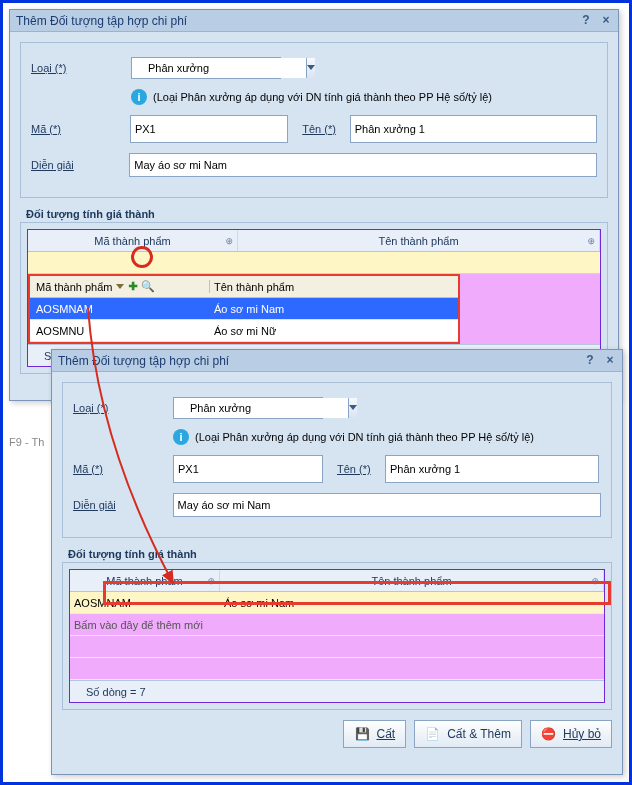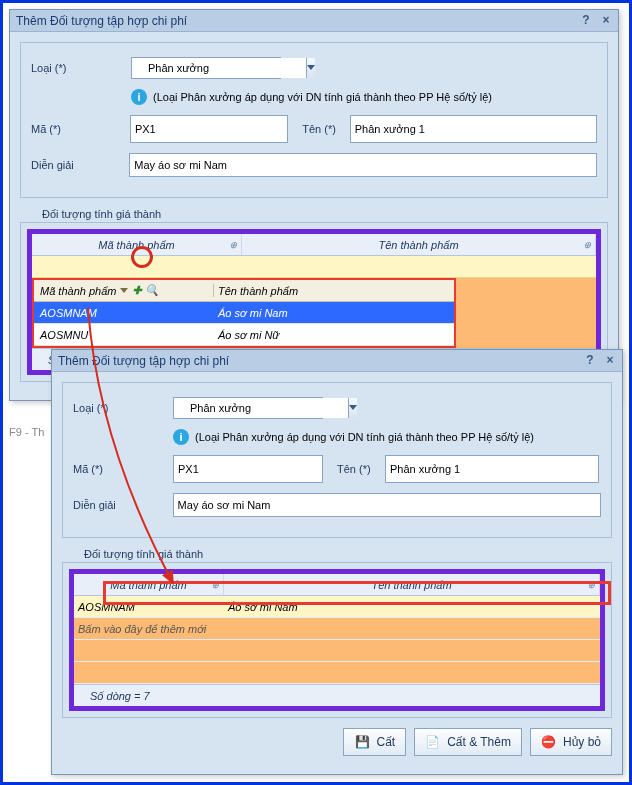--- a/index.html
+++ b/index.html
@@ -46,21 +46,21 @@
     cursor: pointer;
   }
   .form-area {
     margin: 10px;
     padding: 14px 10px 10px 10px;
     border: 1px solid #a9bed8;
     background: #d6e4f2;
   }
   .formrow { display: flex; align-items: center; margin-bottom: 10px; }
   .lbl { width: 100px; color: #203a5e; }
-  .underline { }
+  .underline { text-decoration: underline; }
   .txt {
     height: 28px;
     border: 1px solid #8aa4c4;
     background: #fff;
     padding: 1px 4px;
     font-size: 11px;
     font-family: inherit;
   }
   .combo {
     display: flex;
@@ -88,34 +88,33 @@
     width:16px;height:16px;
     border-radius:50%;
     background:#2aa7e0;
     color:#fff;
     font-weight:bold;
     font-size:11px;
     display:inline-flex;align-items:center;justify-content:center;
     margin-right:6px;
   }
   .fieldset-label {
-    font-weight: normal;
-    margin: 6px 0 2px 32px;
+    font-weight: bold;
+    margin: 6px 0 2px 16px;
     color: #203a5e;
   }
   .grid-outer {
     margin: 0 10px 10px 10px;
     border: 1px solid #a9bed8;
     background: #d6e4f2;
     padding: 6px;
   }
   .grid {
-    border: 5px solid #6d28d9;
-    background: #fdba74;
-    font-style: italic;
+    border: 1px solid #6d28d9;
+    background: #f0abfc;
   }
   .gridhead {
     display:flex;
     background: #e8eff8;
     border-bottom: 1px solid #b5c6dc;
     height: 22px;
     align-items: center;
     color: #203a5e;
   }
   .ghcol {
@@ -166,21 +165,21 @@
     height:28px;
     border:1px solid #8aa4c4;
     background:linear-gradient(#fdfefe,#e1eaf4);
     padding:0 10px;
     display:flex;align-items:center;gap:6px;
     font-size:12px;color:#203a5e;cursor:pointer;
   }
   .btn .glyph{width:16px;height:16px;display:flex;align-items:center;justify-content:center;}
   .footer-text{
     position:absolute;
-    left:6px; bottom:344px;
+    left:6px; bottom:334px;
     color:#888;font-size:11px;
   }
   .red-circle{
     position:absolute;
     border:3px solid #d62b1f;
     border-radius:50%;
     width:22px;height:22px;
     pointer-events:none;
   }
   .red-box{

